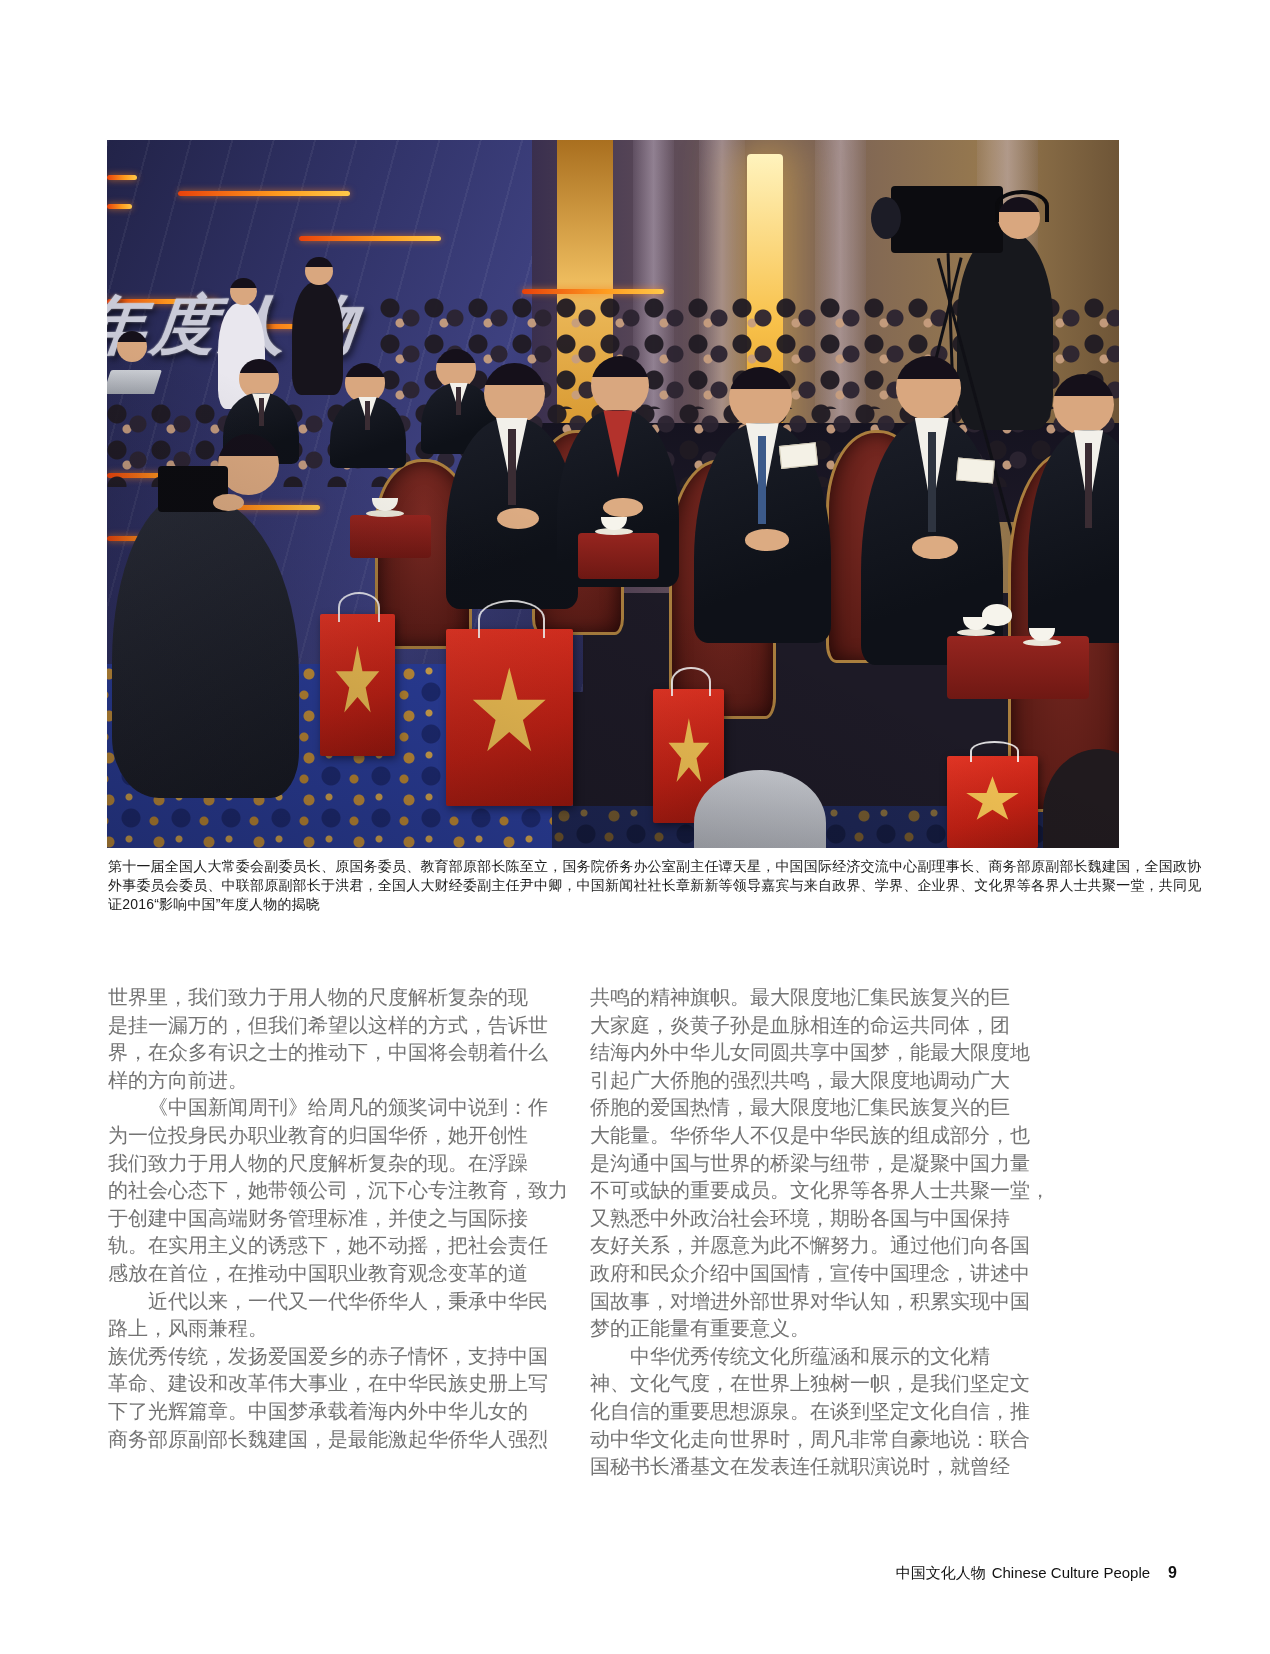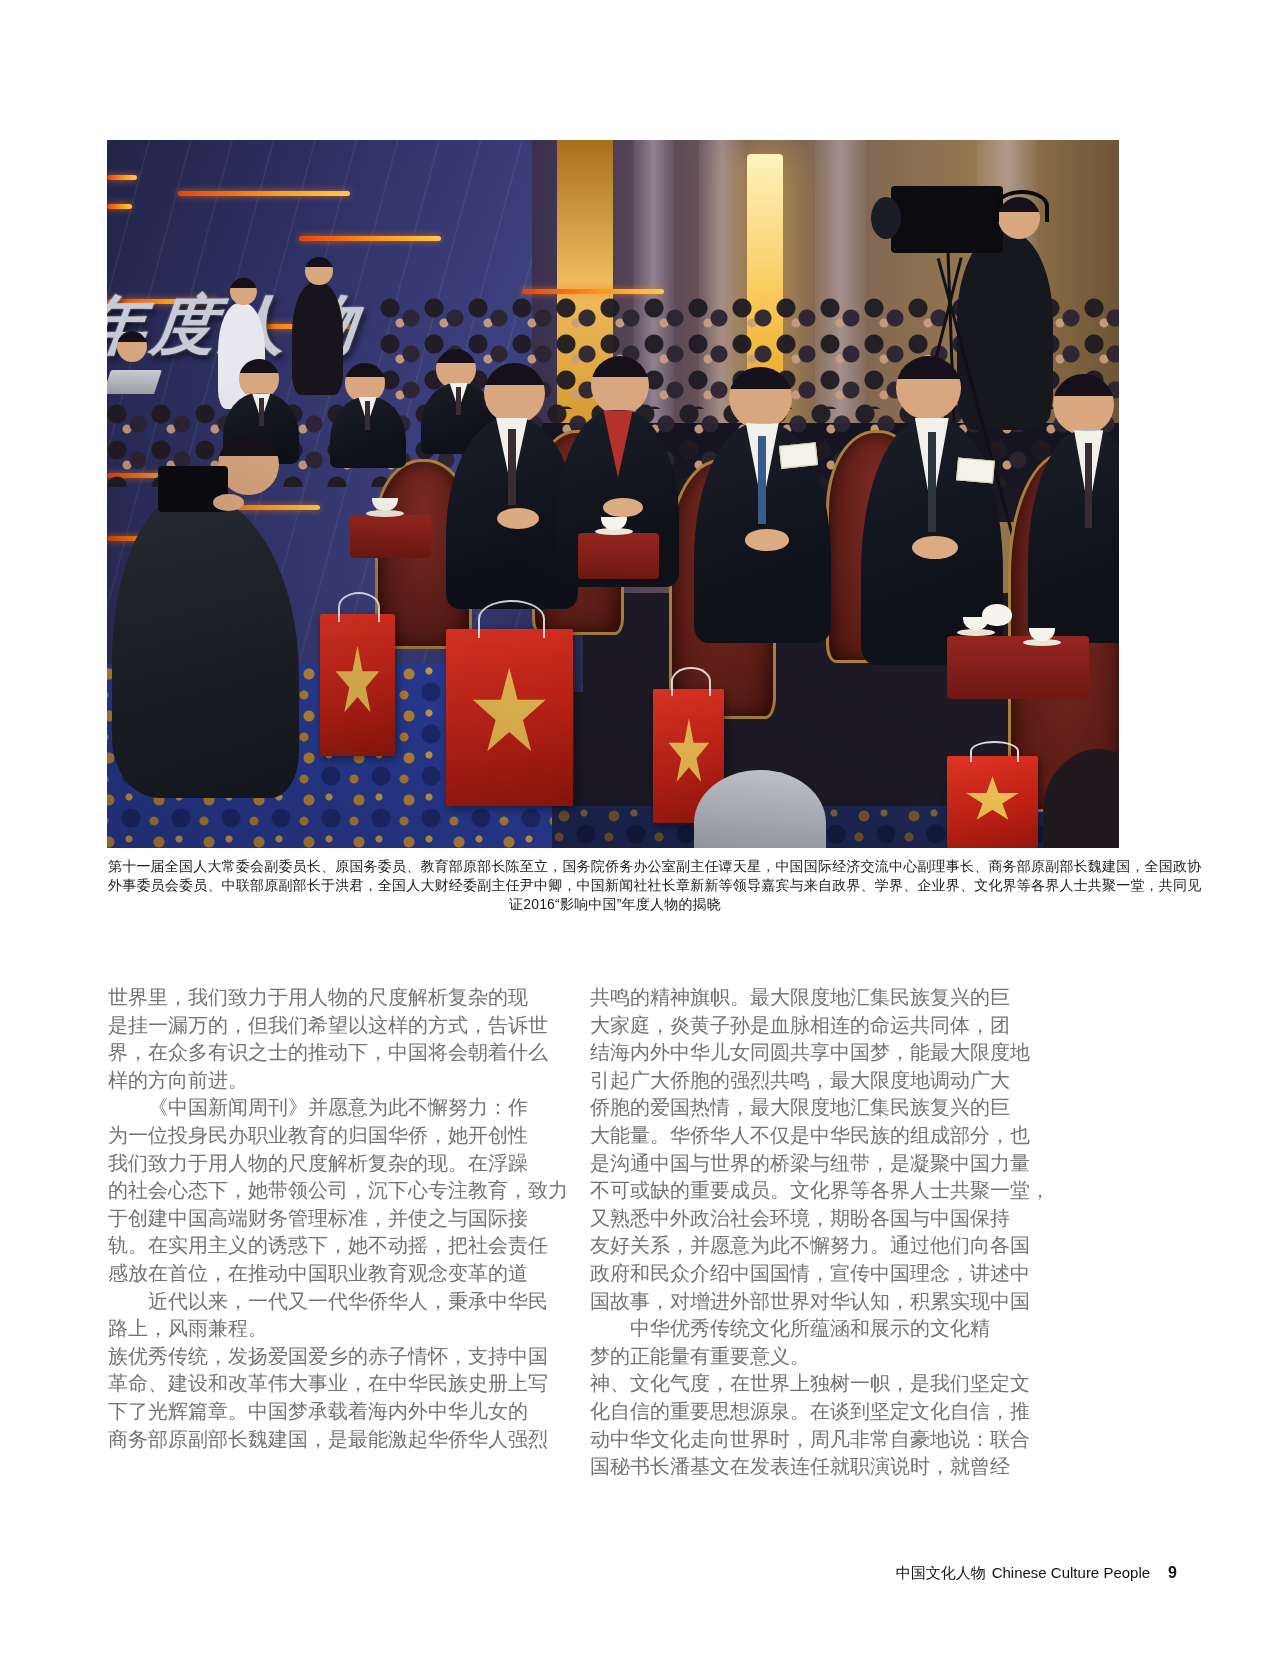--- a/index.html
+++ b/index.html
@@ -79,21 +79,21 @@
   .tripod-leg { width:3px; background:#101016; z-index:5; }
   .headphones { border:4px solid #0a0a0d; border-bottom:none; border-radius:50% 50% 0 0; background:transparent; z-index:7; }
 
   .laptop { background:linear-gradient(#cdd0d6,#9fa3ab); border-radius:2px 2px 0 0; transform:skewX(-18deg); z-index:5; }
 
   .big-head { border-radius:50% 50% 6% 6%; z-index:8; }
   .photo-shade { inset:0; background:linear-gradient(205deg, rgba(0,0,0,0) 55%, rgba(8,6,12,.32)); z-index:10; }
 
   
   .caption { position:absolute; left:108px; top:857px; width:1014px; color:#1b1b1b; }
-  .cap-line { font-size:14px; line-height:19px; white-space:nowrap; letter-spacing:0.2px;text-align:center; }
+  .cap-line { font-size:14px; line-height:19px; white-space:nowrap; letter-spacing:0.2px; }
 
   
   .bodytext { position:absolute; left:108px; top:984px; width:906px; display:flex; gap:58px;
               font-family:"Liberation Serif", serif; color:#737373; }
   .bodycol { width:424px; }
   .bline { font-size:20px; line-height:27.6px; white-space:nowrap; }
 
   
   .pagefooter { position:absolute; top:1564px; right:93px; font-size:15px; color:#111;
                 display:flex; align-items:baseline; gap:6px; }
@@ -223,21 +223,21 @@
       <div class="cap-line">外事委员会委员、中联部原副部长于洪君，全国人大财经委副主任尹中卿，中国新闻社社长章新新等领导嘉宾与来自政界、学界、企业界、文化界等各界人士共聚一堂，共同见</div>
       <div class="cap-line">证2016“影响中国”年度人物的揭晓</div>
     </div>
 
   <div class="bodytext">
     <div class="bodycol">
         <div class="bline">世界里，我们致力于用人物的尺度解析复杂的现</div>
         <div class="bline">是挂一漏万的，但我们希望以这样的方式，告诉世</div>
         <div class="bline">界，在众多有识之士的推动下，中国将会朝着什么</div>
         <div class="bline">样的方向前进。</div>
-        <div class="bline">　　《中国新闻周刊》并愿意为此不懈努力：作</div>
+        <div class="bline">　　《中国新闻周刊》给周凡的颁奖词中说到：作</div>
         <div class="bline">为一位投身民办职业教育的归国华侨，她开创性</div>
         <div class="bline">我们致力于用人物的尺度解析复杂的现。在浮躁</div>
         <div class="bline">的社会心态下，她带领公司，沉下心专注教育，致力</div>
         <div class="bline">于创建中国高端财务管理标准，并使之与国际接</div>
         <div class="bline">轨。在实用主义的诱惑下，她不动摇，把社会责任</div>
         <div class="bline">感放在首位，在推动中国职业教育观念变革的道</div>
         <div class="bline">　　近代以来，一代又一代华侨华人，秉承中华民</div>
         <div class="bline">路上，风雨兼程。</div>
         <div class="bline">族优秀传统，发扬爱国爱乡的赤子情怀，支持中国</div>
         <div class="bline">革命、建设和改革伟大事业，在中华民族史册上写</div>
@@ -250,22 +250,22 @@
         <div class="bline">结海内外中华儿女同圆共享中国梦，能最大限度地</div>
         <div class="bline">引起广大侨胞的强烈共鸣，最大限度地调动广大</div>
         <div class="bline">侨胞的爱国热情，最大限度地汇集民族复兴的巨</div>
         <div class="bline">大能量。华侨华人不仅是中华民族的组成部分，也</div>
         <div class="bline">是沟通中国与世界的桥梁与纽带，是凝聚中国力量</div>
         <div class="bline">不可或缺的重要成员。文化界等各界人士共聚一堂，</div>
         <div class="bline">又熟悉中外政治社会环境，期盼各国与中国保持</div>
         <div class="bline">友好关系，并愿意为此不懈努力。通过他们向各国</div>
         <div class="bline">政府和民众介绍中国国情，宣传中国理念，讲述中</div>
         <div class="bline">国故事，对增进外部世界对华认知，积累实现中国</div>
+        <div class="bline">梦的正能量有重要意义。</div>
         <div class="bline">　　中华优秀传统文化所蕴涵和展示的文化精</div>
-        <div class="bline">梦的正能量有重要意义。</div>
         <div class="bline">神、文化气度，在世界上独树一帜，是我们坚定文</div>
         <div class="bline">化自信的重要思想源泉。在谈到坚定文化自信，推</div>
         <div class="bline">动中华文化走向世界时，周凡非常自豪地说：联合</div>
         <div class="bline">国秘书长潘基文在发表连任就职演说时，就曾经</div>
       </div>
   </div>
 
   <div class="pagefooter">
     <span>中国文化人物</span>
     <span>Chinese Culture People</span>

